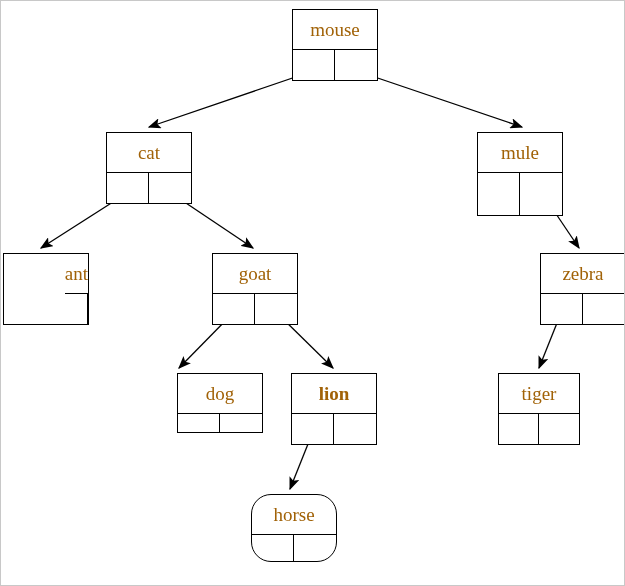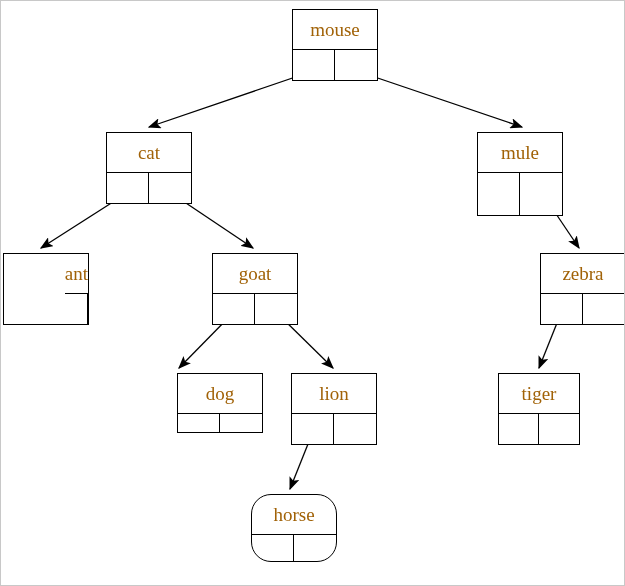--- a/index.html
+++ b/index.html
@@ -127,21 +127,21 @@
         </div>
       </div>
       <div class="node" style="left: 136px; top: 372px; width: 86px; height: 60px; margin-left: 40px;">
         <div class="node-label" style="flex-basis: 40px;">dog</div>
         <div class="node-pointers">
           <div class="ptr ptr-left"></div>
           <div class="ptr ptr-right"></div>
         </div>
       </div>
       <div class="node" style="left: 290px; top: 372px; width: 86px; height: 72px;">
-        <div class="node-label" style="flex-basis: 40px;">lion</div>
+        <div class="node-label" style="flex-basis: 40px; font-weight: bold;">lion</div>
         <div class="node-pointers">
           <div class="ptr ptr-left"></div>
           <div class="ptr ptr-right"></div>
         </div>
       </div>
       <div class="node" style="left: 497px; top: 372px; width: 82px; height: 72px;">
         <div class="node-label" style="flex-basis: 40px;">tiger</div>
         <div class="node-pointers">
           <div class="ptr ptr-left"></div>
           <div class="ptr ptr-right"></div>

